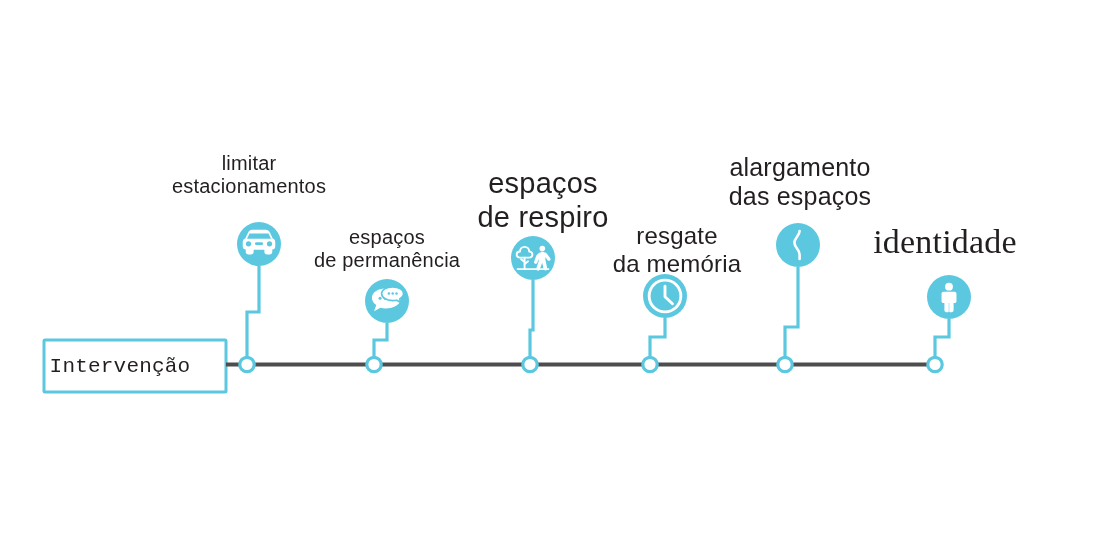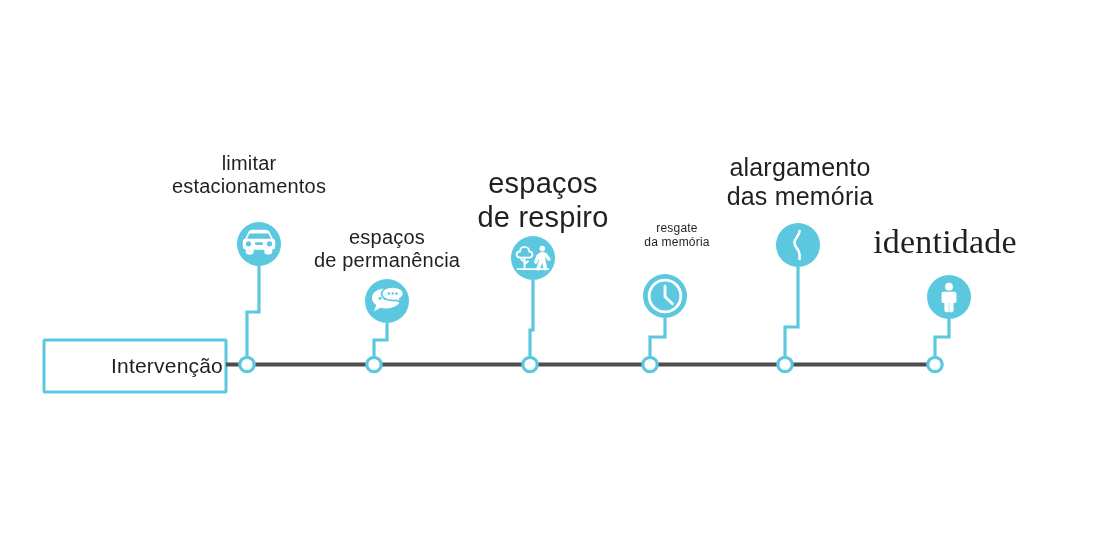--- a/index.html
+++ b/index.html
@@ -32,32 +32,31 @@
     font-family: "Liberation Sans", sans-serif;
     font-weight: 400;
     line-height: 1.16;
     text-align: center;
     white-space: pre-line;
     letter-spacing: 0.2px;
   }
   .root-label {
     position: absolute;
     color: #231f20;
-    font-family: Liberation Sans, sans-serif;
+    font-family: Liberation Mono, monospace;
     font-size: 21px;
     left: 46px;
     top: 342px;
     width: 148px;
     height: 48px;
     display: flex;
     align-items: center;
     justify-content: center;
     box-sizing: border-box;
     letter-spacing: 0.2px;
-    margin-left: 47px;
   }
 </style>
 </head>
 <body>
 
 <div id="stage">
 
   <svg class="svg-layer" viewBox="0 0 1100 556" xmlns="http://www.w3.org/2000/svg">
 
     <defs>
@@ -212,21 +211,21 @@
 
   <div class="label" style="left:79px; top:152px; width:340px; font-size:20px;">limitar
 estacionamentos</div>
 
   <div class="label" style="left:237px; top:226px; width:300px; font-size:20px;">espaços
 de permanência</div>
 
   <div class="label" style="left:393px; top:167px; width:300px; font-size:29px;">espaços
 de respiro</div>
 
-  <div class="label" style="left:537px; top:222px; width:280px; font-size:12px;">resgate
+  <div class="label" style="left:537px; top:222px; width:280px; font-size:24px;">resgate
 da memória</div>
 
   <div class="label" style="left:650px; top:153px; width:300px; font-size:25px;">alargamento
-das memória</div>
+das espaços</div>
 
   <div class="label" style="left:795px; top:222px; width:300px; font-size:34px;font-family:Liberation Serif, serif;">identidade</div>
 
 </div>
 
 </body></html>

